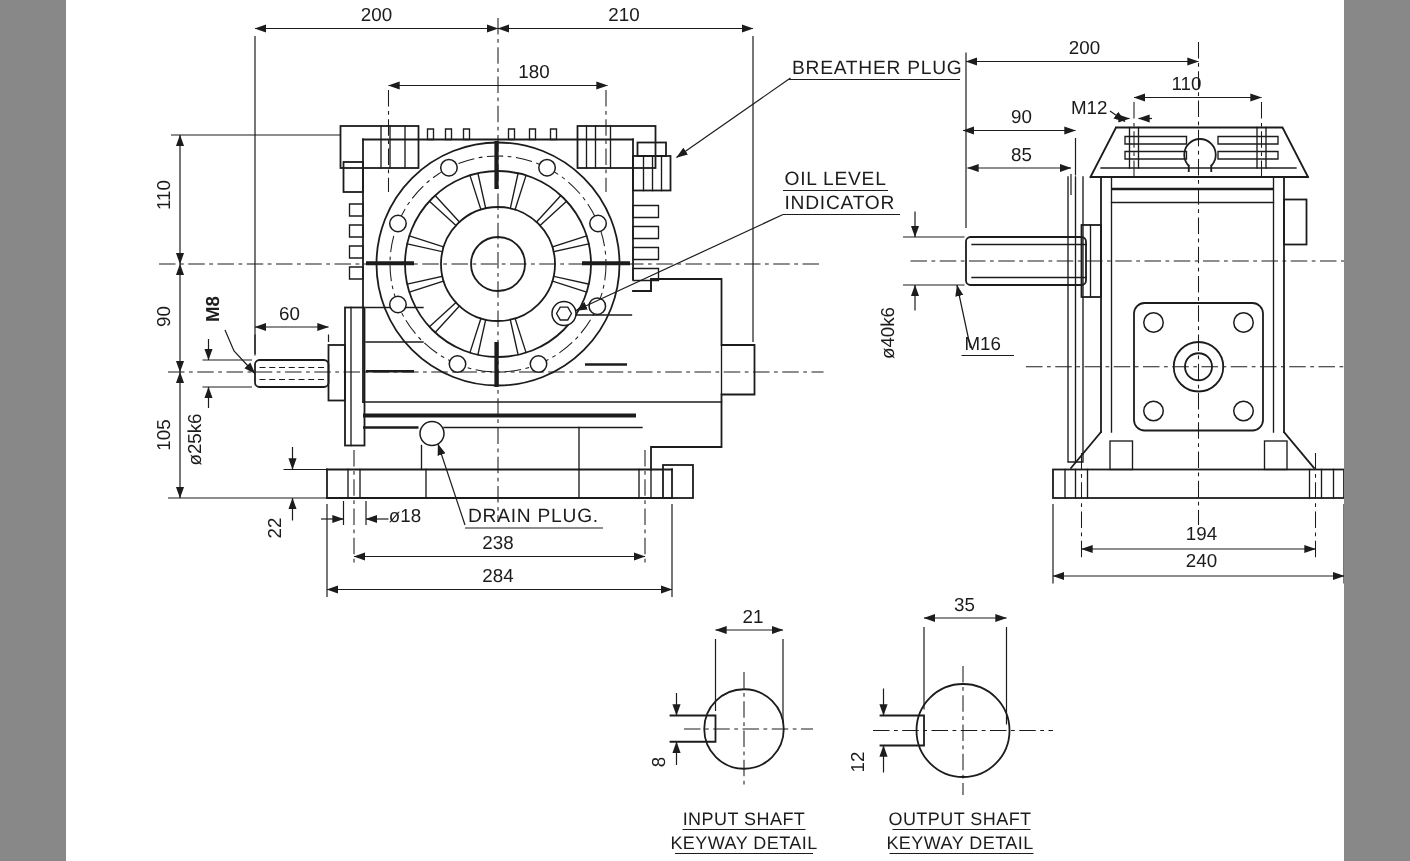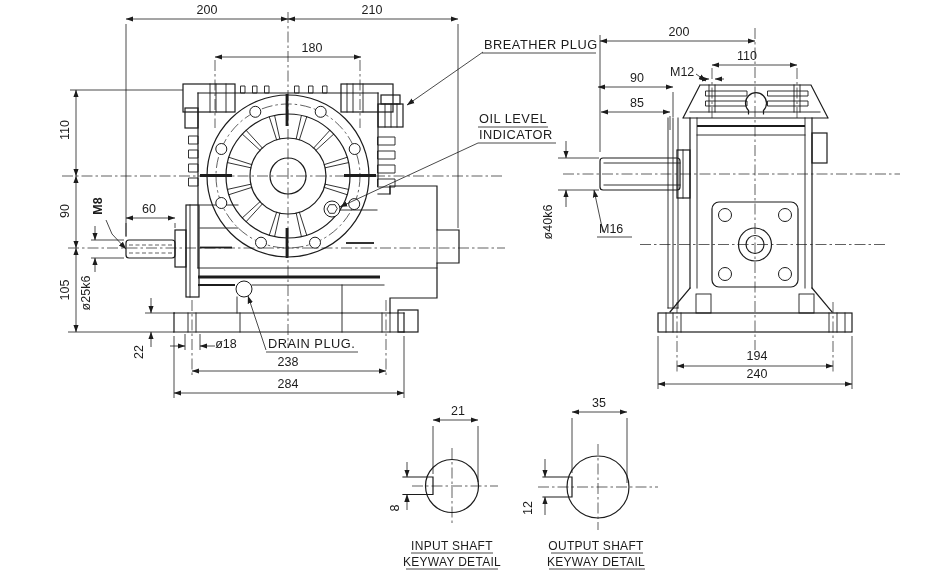--- a/index.html
+++ b/index.html
@@ -1,16 +1,16 @@
 <!DOCTYPE html>
 <html style="--line: #1c1c1c; --background: #ffffff;"><head>
 <meta charset="utf-8">
 <style>
   html,body{margin:0;padding:0;background:#888;}
-  .page{width:940px;height:574px;background:var(--background,#fff);position:relative;margin:0 auto;overflow:hidden;}
+  .page{width:852px;height:574px;background:var(--background,#fff);position:relative;margin:0 auto;overflow:hidden;}
   svg{display:block;}
   .o1{stroke:var(--line,#1c1c1c);stroke-width:1.2;fill:none;stroke-linecap:square;}
   .o0{stroke:var(--line,#1c1c1c);stroke-width:.9;fill:none;stroke-linecap:square;}
   .th{stroke:var(--line,#1c1c1c);stroke-width:2.8;fill:none;stroke-linecap:butt;}
   .t2{stroke:var(--line,#1c1c1c);stroke-width:1.8;fill:none;}
   .xl{stroke:var(--line,#2a2a2a);stroke-width:.8;fill:none;}
   .cl{stroke:var(--line,#2a2a2a);stroke-width:.7;fill:none;stroke-dasharray:11 3 2.5 3;}
   .hd{stroke:var(--line,#2a2a2a);stroke-width:.7;fill:none;stroke-dasharray:4 2.5;}
   .hole{stroke:var(--line,#1c1c1c);stroke-width:1;fill:#fff;}
   text{font-family:"Liberation Sans","DejaVu Sans",sans-serif;fill:var(--line,#111);}

